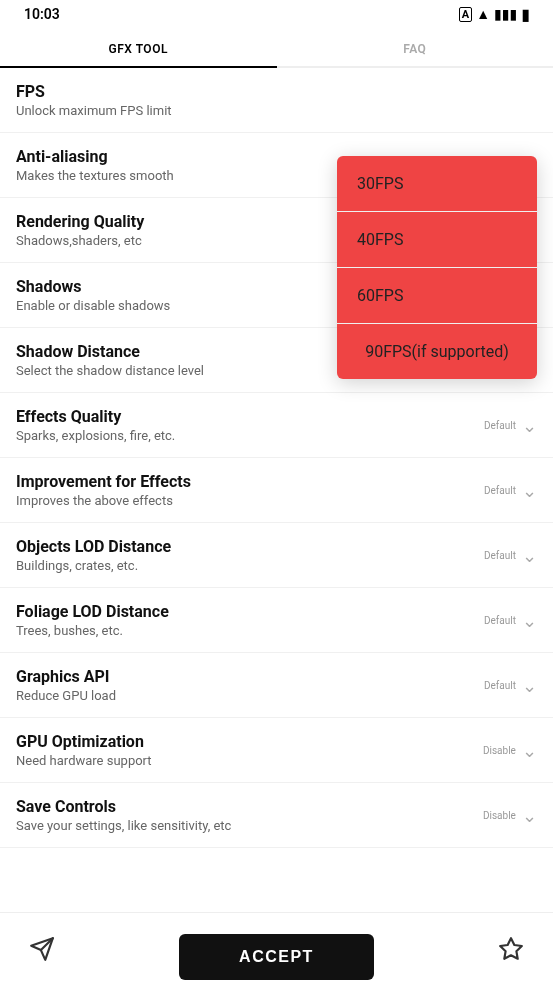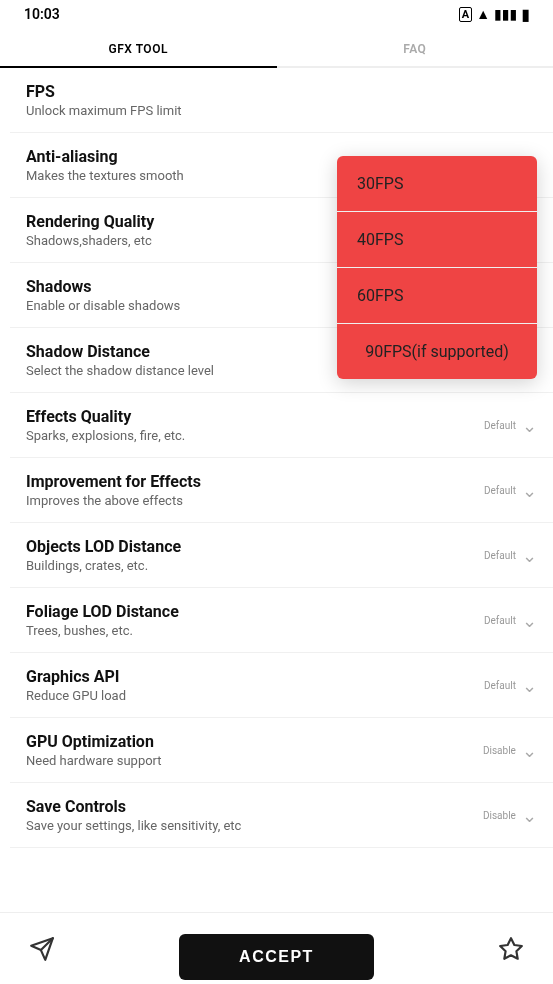--- a/index.html
+++ b/index.html
@@ -68,21 +68,20 @@
       background: #fff;
     }
 
     .setting-row {
       display: flex;
       align-items: center;
       justify-content: space-between;
       padding: 14px 16px;
       border-bottom: 1px solid #f0f0f0;
       position: relative;
-      margin-left: 10px;
     }
 
     .setting-label {
       flex: 1;
     }
     .setting-title {
       font-size: 16px;
       font-weight: 700;
       color: #111;
       margin-bottom: 2px;

